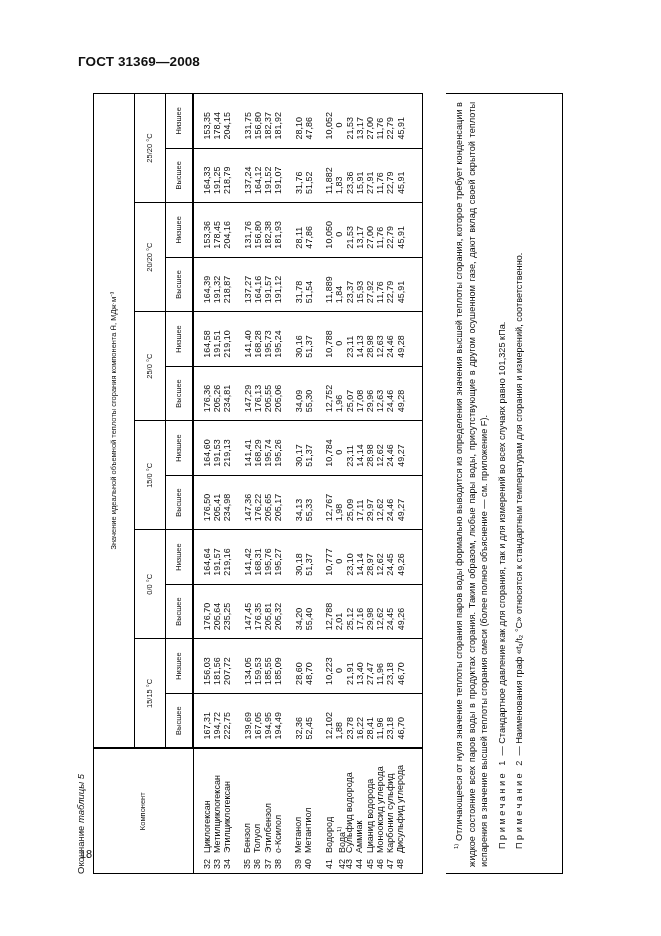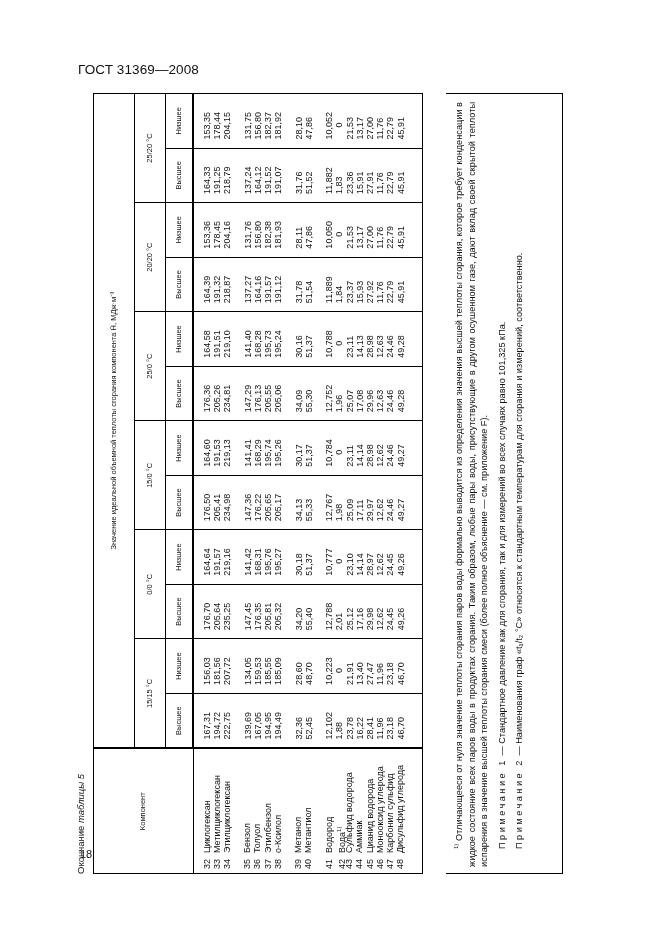--- a/index.html
+++ b/index.html
@@ -1,18 +1,18 @@
 <!DOCTYPE html>
 <html><head>
 <meta charset="utf-8">
 <style>
   html, body { margin:0; padding:0; background:#ffffff; }
   body { width:661px; height:936px; position:relative; overflow:hidden;
          font-family:"Liberation Sans", sans-serif; color:#111; }
-  .doc-title { position:absolute; left:78px; top:62px; font-weight:normal; font-size:13.5px; letter-spacing:0.1px; }
+  .doc-title { position:absolute; left:78px; top:54px; font-weight:bold; font-size:13.5px; letter-spacing:0.1px; }
   .page-num { position:absolute; left:80px; top:848px; font-size:11px; }
   
   .rot-wrap { position:absolute; left:93px; top:874px; width:781px; height:470px;
               transform-origin:0 0; transform:rotate(-90deg); }
   .caption { position:absolute; left:0; top:-18px; font-size:9.5px; }
   .caption .it { font-style:italic; }
   table.t { position:absolute; left:0; top:0; width:781px; border-collapse:collapse;
             font-size:9px; line-height:10.2px; }
   table.t td, table.t th { padding:0; font-weight:normal; }
   .hd-comp { width:124px; border:1px solid #000; border-right:2px solid #000; text-align:center; vertical-align:middle; font-size:7.5px; }

